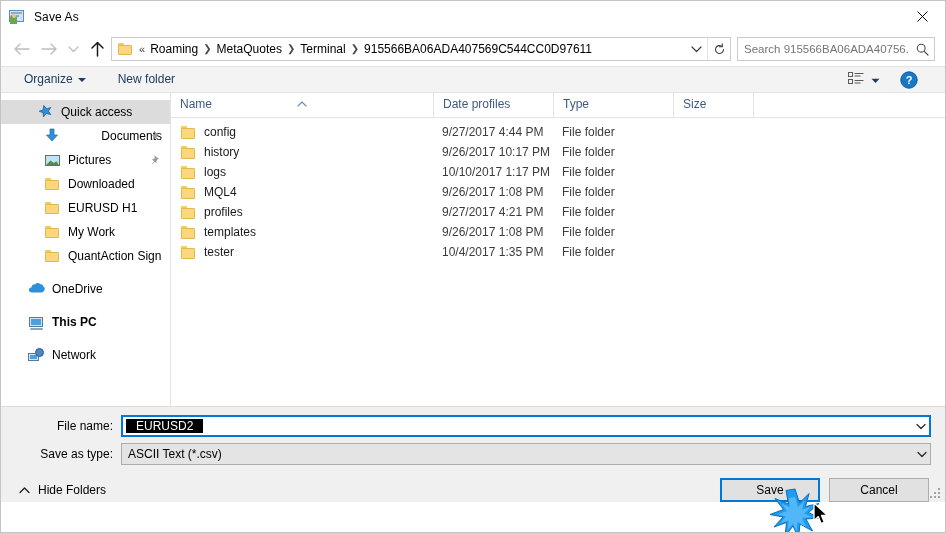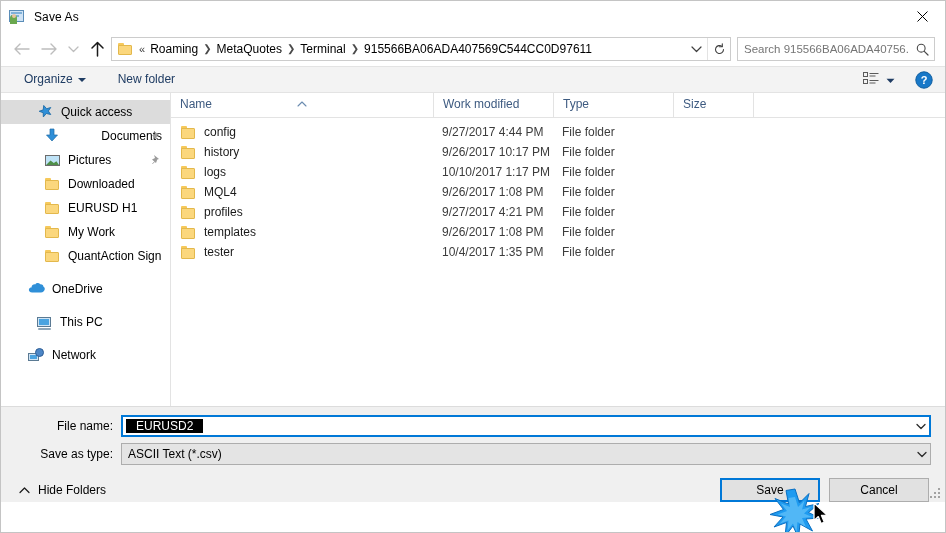--- a/index.html
+++ b/index.html
@@ -40,21 +40,21 @@
   .addr .chev{width:22px;height:22px;display:flex;align-items:center;justify-content:center;flex:none;}
   .addr .refresh{width:22px;height:22px;display:flex;align-items:center;justify-content:center;flex:none;border-left:1px solid #e3e3e3;}
   .search{width:198px;height:24px;margin-left:6px;border:1px solid #cccccc;background:#fff;
           display:flex;align-items:center;box-sizing:border-box;flex:none;}
   .search input{border:0;outline:0;flex:1;font-family:inherit;font-size:11.5px;color:#6d6d6d;
                 padding:0 2px 0 6px;background:transparent;min-width:0;}
   .search .mag{width:24px;display:flex;align-items:center;justify-content:center;flex:none;}
 
   
   .toolbar{height:27px;background:#f3f3f3;border-top:1px solid #e3e3e3;border-bottom:1px solid #e3e3e3;
-           display:flex;align-items:center;padding:0 8px 0 14px;box-sizing:border-box;}
+           display:flex;align-items:center;padding:0 23px 0 14px;box-sizing:border-box;}
   .tb-item{font-size:12px;color:#1f3c63;display:flex;align-items:center;gap:5px;padding:0 9px;height:21px;line-height:21px;}
   .tb-item.sp{margin-left:14px;}
   .tb-caret{display:inline-block;width:0;height:0;border-left:4px solid transparent;border-right:4px solid transparent;border-top:4px solid #1f3c63;}
   .tb-right{margin-left:auto;display:flex;align-items:center;gap:0;}
   .viewbtn{display:flex;align-items:center;gap:7px;padding:0 6px;height:22px;}
   .helpbtn{width:26px;height:22px;display:flex;align-items:center;justify-content:center;margin-left:10px;}
 
   
   .body{display:flex;height:313px;background:#fff;}
   .sidebar{width:169px;flex:none;background:#fff;padding-top:7px;box-sizing:border-box;overflow:hidden;}
@@ -317,21 +317,21 @@
       <div class="sp-gap"></div>
       <div class="sp-item" style="padding-left:27px;">
         <span class="ico ico-od">
           <svg width="17" height="13" viewBox="0 0 17 13">
               <path d="M4.2 11.5 C1.8 11.5 0.6 10 0.9 8.5 C1.2 7 2.6 6.4 3.5 6.5 C3.6 4.4 5.4 3.1 7.2 3.4 C8.4 1.6 11 1.5 12.2 3.2 C14 2.9 15.6 4.2 15.6 6 C16.6 6.3 17 7.4 16.7 8.5 C16.4 10 15 11.5 13 11.5 Z" fill="#2f8fd8"></path>
             </svg>
         </span>
         <span class="lbl">OneDrive</span>
       </div>
       <div class="sp-gap"></div>
-      <div class="sp-item" style="padding-left:35px;">
+      <div class="sp-item" style="padding-left:27px;font-weight:bold;">
         <span class="ico ico-pc">
             <span class="scr">
               <i></i>
             </span>
             <span class="base"></span>
           </span>
         <span class="lbl">This PC</span>
       </div>
       <div class="sp-gap"></div>
       <div class="sp-item" style="padding-left:27px;">
@@ -351,21 +351,21 @@
       <div class="headrow">
         <div class="hcell" style="width:262px;">
           <span class="sortcaret">
             <svg width="10" height="6" viewBox="0 0 10 6">
                 <path d="M1 5 L5 1 L9 5" stroke="#6b8cb0" stroke-width="1.1" fill="none" stroke-linecap="round" stroke-linejoin="round"></path>
               </svg>
           </span>
           <span>Name</span>
         </div>
         <div class="hcell" style="width:120px;">
-          <span>Work modified</span>
+          <span>Date profiles</span>
         </div>
         <div class="hcell" style="width:120px;">
           <span>Type</span>
         </div>
         <div class="hcell" style="width:80px;">
           <span>Size</span>
         </div>
         <div class="hcell" style="flex:1;"></div>
       </div>
 

